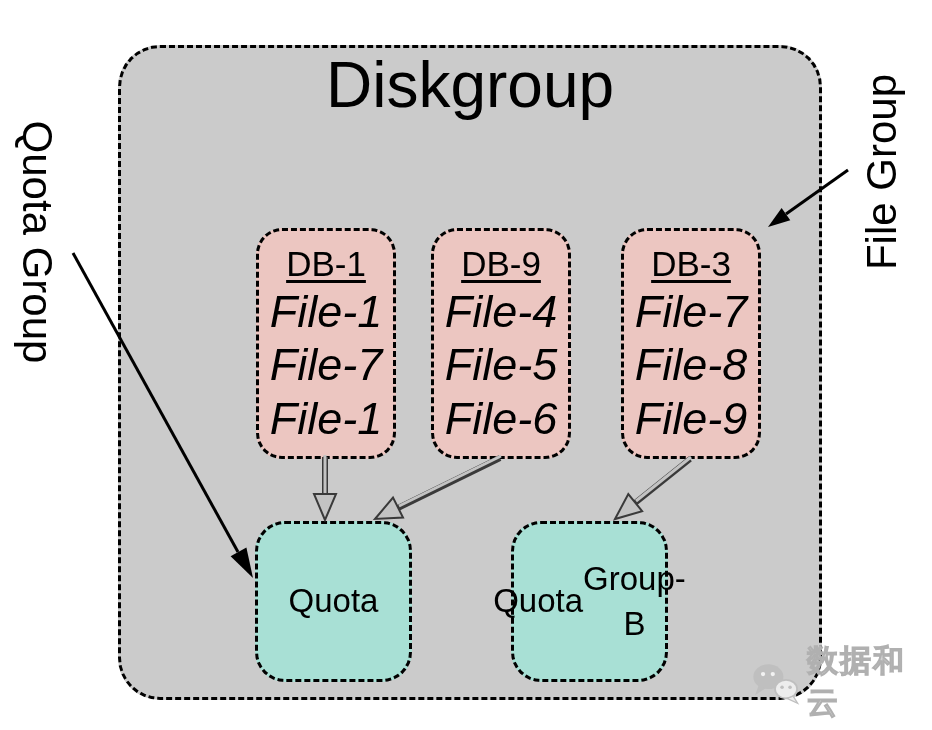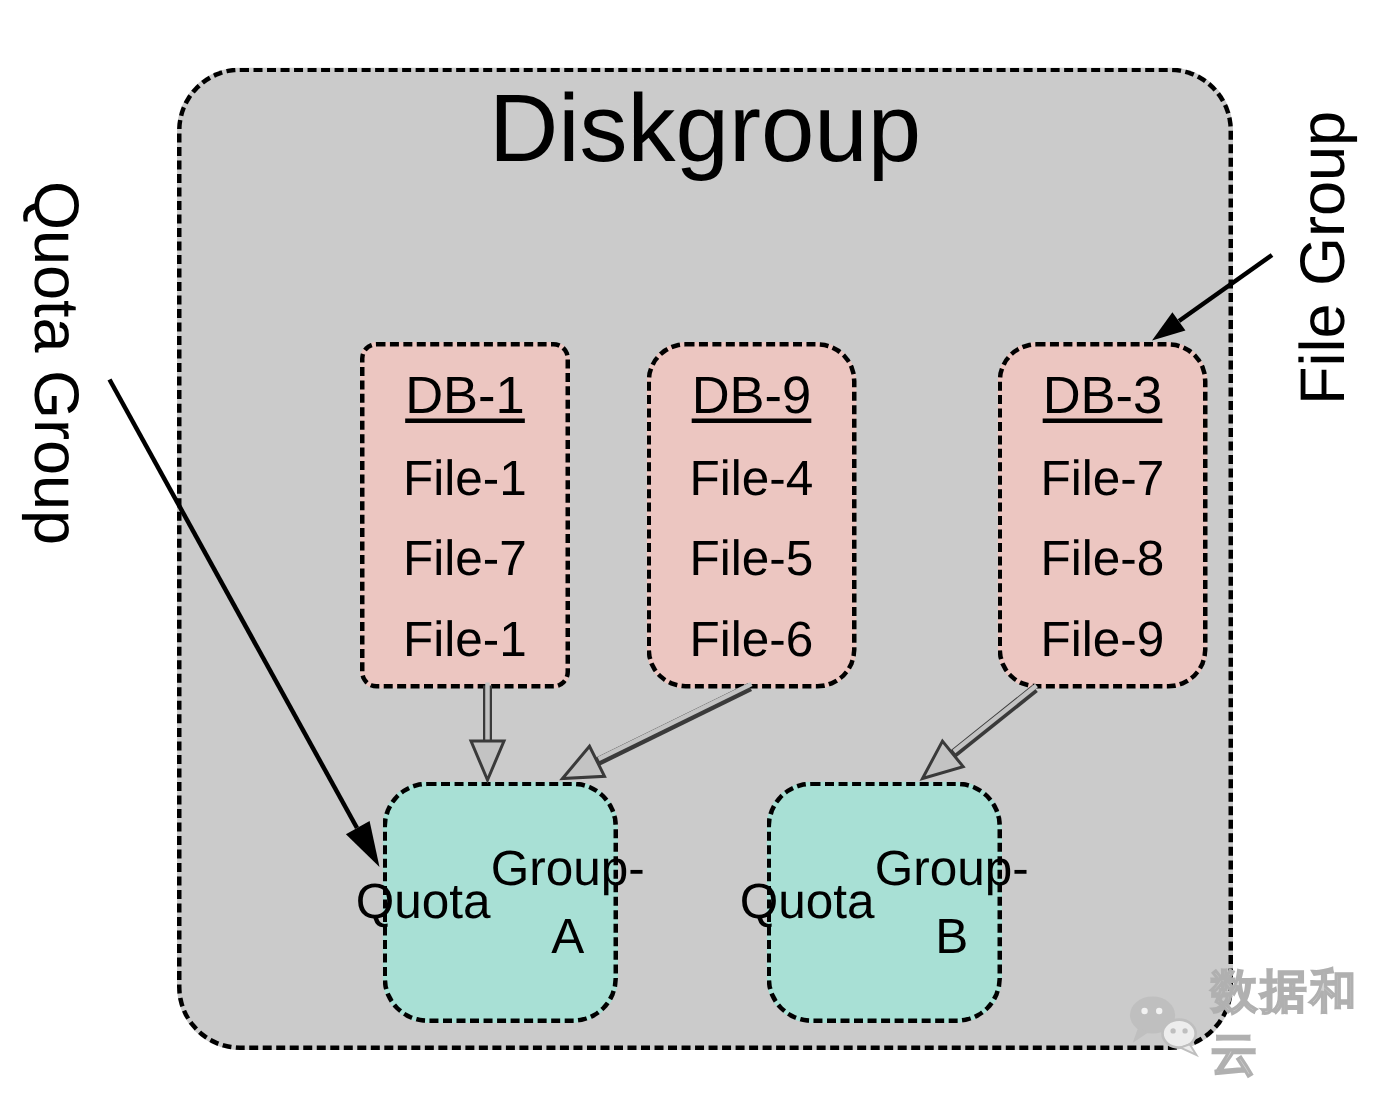--- a/index.html
+++ b/index.html
@@ -29,28 +29,28 @@
     font-size:64px;letter-spacing:0px;color:#000;
   }
   .db-box{
     position:absolute;width:140px;height:231px;top:228px;
     background:var(--c-db);
     border:3px dashed var(--c-border);
     border-radius:26px;
     display:flex;flex-direction:column;align-items:center;justify-content:space-between;
     padding:13px 0 11px 0;
   }
-  .db-box.b1{left:240px;border-radius:11px;}
+  .db-box.b1{left:256px;}
   .db-box.b2{left:431px;}
-  .db-box.b3{left:621px;margin-left:44px;}
+  .db-box.b3{left:621px;}
   .db-name{
     font-size:35px;text-decoration:underline;
     text-decoration-thickness:2.5px;text-underline-offset:4px;
   }
-  .db-file{font-size:33px;}
+  .db-file{font-size:45px;font-style:italic;}
   .quota-box{
     position:absolute;top:521px;width:157px;height:161px;
     background:var(--c-quota);
     border:3px dashed var(--c-border);
     border-radius:30px;
     display:flex;flex-direction:row;align-items:center;justify-content:center;
     font-size:33px;line-height:1.35;text-align:center;
   }
   .quota-box.qa{left:255px;}
   .quota-box.qb{left:511px;}
@@ -103,21 +103,20 @@
 
   <div class="db-box b3">
     <div class="db-name">DB-3</div>
     <div class="db-file">File-7</div>
     <div class="db-file">File-8</div>
     <div class="db-file">File-9</div>
   </div>
 
   <div class="quota-box qa">
     <div>Quota</div>
-    <div>Group-A</div>
   </div>
 
   <div class="quota-box qb">
     <div>Quota</div>
     <div>Group-B</div>
   </div>
 
   <div class="v-label left">Quota Group</div>
   <div class="v-label right">File Group</div>
 

